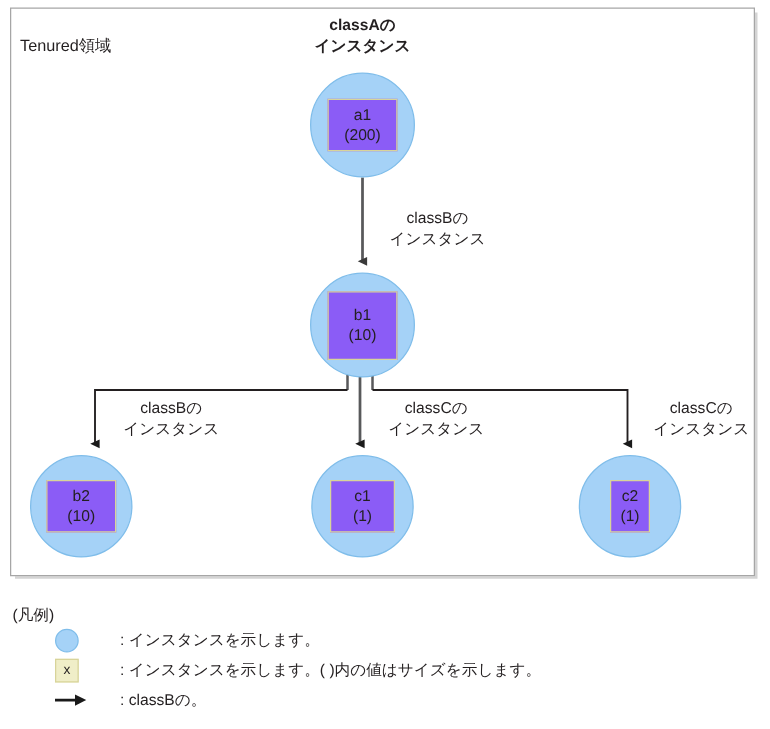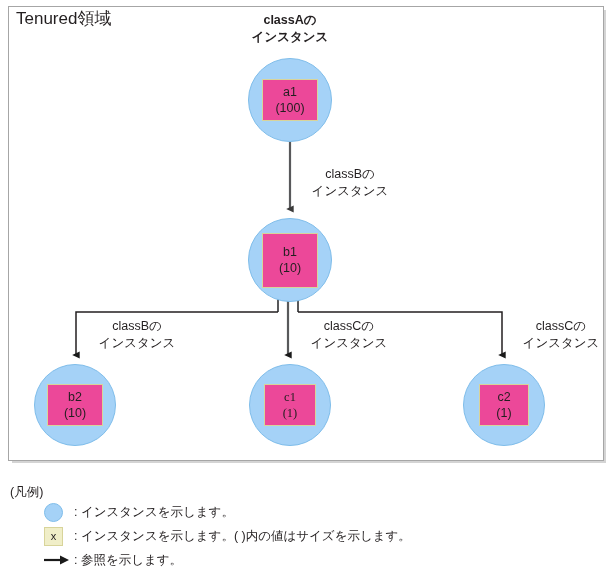--- a/index.html
+++ b/index.html
@@ -24,22 +24,22 @@
     width: 596px;
     height: 455px;
     border: 1px solid #a6a6a6;
     background: #ffffff;
     box-shadow: 3px 3px 0 -1px #d4d4d4;
     box-sizing: border-box;
   }
   #frame-title {
     position: absolute;
     left: 16px;
-    top: 11px;
-    font-size: 17px;
+    top: 29px;
+    font-size: 13px;
     line-height: 15px;
     white-space: nowrap;
   }
 
   
   #edges {
     position: absolute;
     left: 0;
     top: 0;
     width: 616px;
@@ -52,47 +52,47 @@
     position: absolute;
     border-radius: 50%;
     background: #a5d2f7;
     border: 1px solid #7fbdea;
     box-sizing: border-box;
     display: flex;
     align-items: center;
     justify-content: center;
   }
   .member-box {
-    background: #ec4899;
+    background: #8b5cf6;
     border: 1px solid #d8d49a;
     box-sizing: border-box;
     display: flex;
     flex-direction: column;
     align-items: center;
     justify-content: center;
     line-height: 16px;
     font-size: 12.5px;
     color: #231f20;
   }
 
   
   #node-a1 { left: 248px; top: 58px;  width: 84px; height: 84px; }
   #node-a1 .member-box { width: 56px; height: 42px; }
 
   #node-b1 { left: 248px; top: 218px; width: 84px; height: 84px; }
   #node-b1 .member-box { width: 56px; height: 55px; }
 
-  #node-b2 { left: 34px;  top: 364px; width: 82px; height: 82px; }
+  #node-b2 { left: 24px;  top: 364px; width: 82px; height: 82px; }
   #node-b2 .member-box { width: 56px; height: 42px; }
 
-  #node-c1 { left: 249px; top: 364px; width: 82px; height: 82px; font-family: Liberation Serif, serif; }
+  #node-c1 { left: 249px; top: 364px; width: 82px; height: 82px; }
   #node-c1 .member-box { width: 52px; height: 42px; }
 
   #node-c2 { left: 463px; top: 364px; width: 82px; height: 82px; }
-  #node-c2 .member-box { width: 50px; height: 42px; }
+  #node-c2 .member-box { width: 32px; height: 42px; }
 
   
   .edge-label {
     position: absolute;
     font-size: 12.5px;
     line-height: 17px;
     white-space: nowrap;
     text-align: center;
   }
   #label-a1   { left: 240px; top: 12px;  width: 100px; font-weight: bold; }
@@ -112,20 +112,21 @@
     font-size: 12.5px;
     line-height: 16px;
     margin-left: 2px;
   }
   .legend-row {
     display: flex;
     align-items: center;
     height: 24px;
     margin-left: 36px;
     font-size: 12.5px;
+    gap: 22px;
   }
   .legend-icon {
     width: 26px;
     display: flex;
     align-items: center;
     justify-content: flex-start;
   }
   .legend-circle {
     width: 19px;
     height: 19px;
@@ -197,21 +198,21 @@
 </div>
 
 <div class="edge-label" id="label-c2">
   <div>classCの</div>
   <div>インスタンス</div>
 </div>
 
 <div class="instance-node" id="node-a1">
   <div class="member-box">
     <span>a1</span>
-    <span>(100)</span>
+    <span>(200)</span>
   </div>
 </div>
 
 <div class="instance-node" id="node-b1">
   <div class="member-box">
     <span>b1</span>
     <span>(10)</span>
   </div>
 </div>
 
@@ -253,15 +254,15 @@
     <span class="legend-text">: インスタンスを示します。( )内の値はサイズを示します。</span>
   </div>
 
   <div class="legend-row">
     <span class="legend-icon">
       <svg class="legend-arrow" viewBox="0 0 26 12">
         <line x1="0" y1="6" x2="17" y2="6" stroke="#1a1a1a" stroke-width="2.2"></line>
         <path d="M16,1.5 L25,6 L16,10.5 Z" fill="#1a1a1a"></path>
       </svg>
     </span>
-    <span class="legend-text">: 参照を示します。</span>
+    <span class="legend-text">: classBの。</span>
   </div>
 </div>
 
 </body></html>

